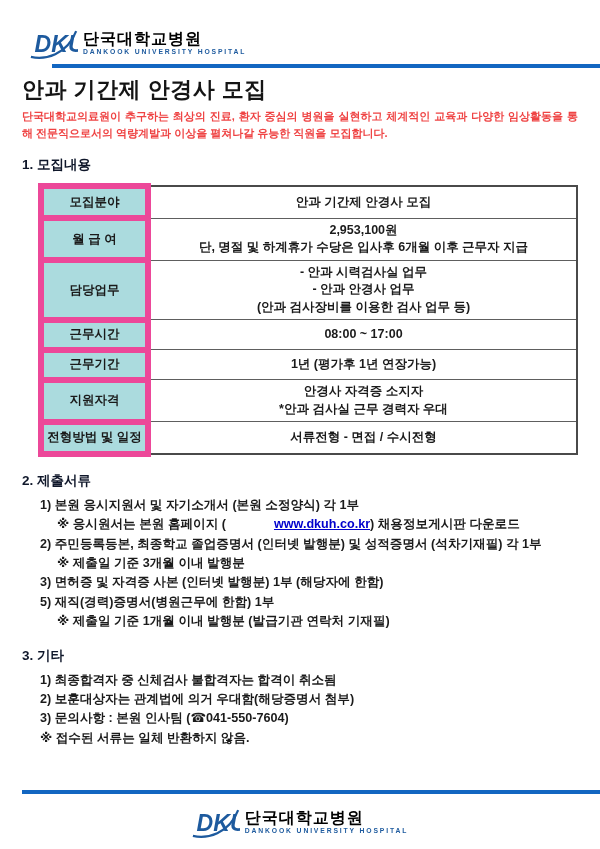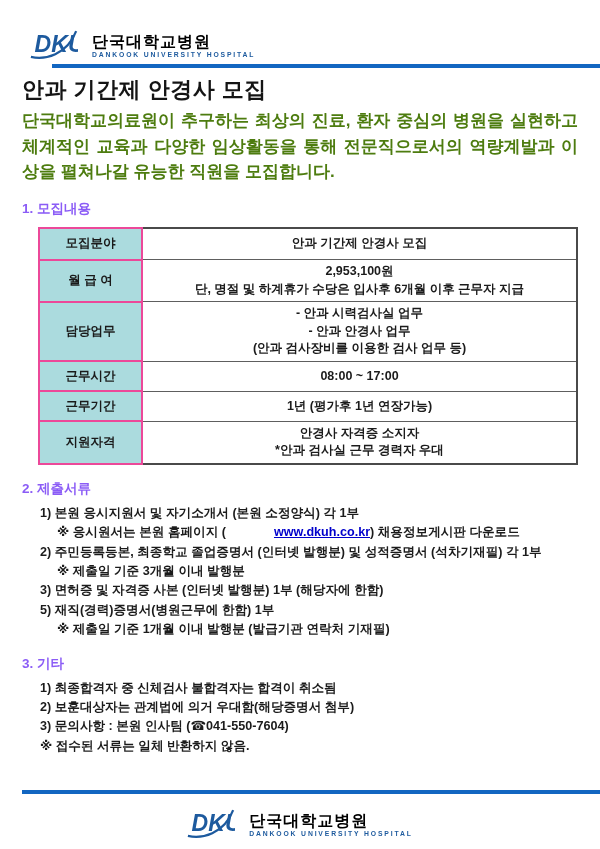--- a/index.html
+++ b/index.html
@@ -3,41 +3,41 @@
 <meta charset="utf-8">
 <style>
   html,body{margin:0;padding:0;background:#fff;}
   .page{
     width:600px;height:849px;position:relative;background:#ffffff;
     font-family:"Liberation Sans","DejaVu Sans",sans-serif;
     color:#1c1c1c;overflow:hidden;
   }
   
   .header{padding:28px 0 0 30px;}
-  .logo{display:flex;align-items:flex-end;gap:14px;}
+  .logo{display:flex;align-items:center;gap:5px;}
   .logo-mark{flex:0 0 auto;}
   .logo-text{display:flex;flex-direction:column;}
   .logo-ko{font-size:16px;font-weight:800;color:#000000;letter-spacing:1px;line-height:1;}
   .logo-en{font-size:6.8px;font-weight:700;color:#1d5a9e;letter-spacing:1.85px;margin-top:2px;line-height:1;}
   .rule{height:4px;background:#1266c1;margin-left:22px;}
   .header .rule{margin-top:5px;}
   .footer{position:absolute;left:0;right:0;top:790px;}
   .footer-logo{display:flex;justify-content:center;margin-top:13px;}
   
   .title{margin:9px 22px 0;font-size:22px;font-weight:800;letter-spacing:0.5px;color:#141414;line-height:1.2;}
-  .intro{margin:5px 22px 0;font-size:17px;font-weight:600;line-height:1.5;text-align:justify;color:#4d7c0f;}
+  .intro{margin:5px 22px 0;font-size:11px;font-weight:600;line-height:1.5;text-align:justify;color:#ef4444;}
   
-  .sec-heading{margin:15px 22px 0;font-size:13.5px;font-weight:700;color:#8b5cf6;}
+  .sec-heading{margin:15px 22px 0;font-size:13.5px;font-weight:700;color:#0f172a;}
   
   table.recruit{
     border-collapse:collapse;margin:9px 0 0 38px;width:540px;
     font-size:12.5px;border:2px solid #4a4a4a;table-layout:fixed;
   }
   table.recruit th{
-    width:97px;background:#abdbde;border:2px solid #ec4899;
+    width:97px;background:#abdbde;border:6px solid #ec4899;
     font-weight:700;text-align:center;color:#1a1a1a;padding:2px;
   }
   table.recruit td{
     border:1px solid #5e5e5e;text-align:center;font-weight:600;
     padding:3px 6px;line-height:1.4;color:#1b1b1b;
   }
   .h1{height:32px}.h2{height:42px}.h3{height:52px}.h4{height:30px}
   .h5{height:30px}.h6{height:30px}.h7{height:38px}.h8{height:32px}
   
   .list{margin:6px 22px 0 40px;font-size:12.6px;font-weight:600;line-height:1.54;color:#1b1b1b;}
@@ -103,20 +103,26 @@
         <div>1년 (평가후 1년 연장가능)</div>
       </td>
     </tr>
     <tr class="h7">
       <th>지원자격</th>
       <td>
         <div>안경사 자격증 소지자</div>
         <div>*안과 검사실 근무 경력자 우대</div>
       </td>
     </tr>
+    <tr class="h8">
+      <th>전형방법 및 일정</th>
+      <td>
+        <div>서류전형 - 면접  /  수시전형</div>
+      </td>
+    </tr>
   </tbody>
     </table>
 
   <div class="sec-heading">2. 제출서류</div>
   <div class="list">
     <div class="li">1) 본원 응시지원서 및 자기소개서 (본원 소정양식) 각 1부</div>
     <div class="li note">
       <span>※ 응시원서는 본원 홈페이지 (</span><a class="link">www.dkuh.co.kr</a><span>) 채용정보게시판 다운로드</span>
     </div>
     <div class="li">2) 주민등록등본, 최종학교 졸업증명서 (인터넷 발행분) 및 성적증명서 (석차기재필) 각 1부</div>

